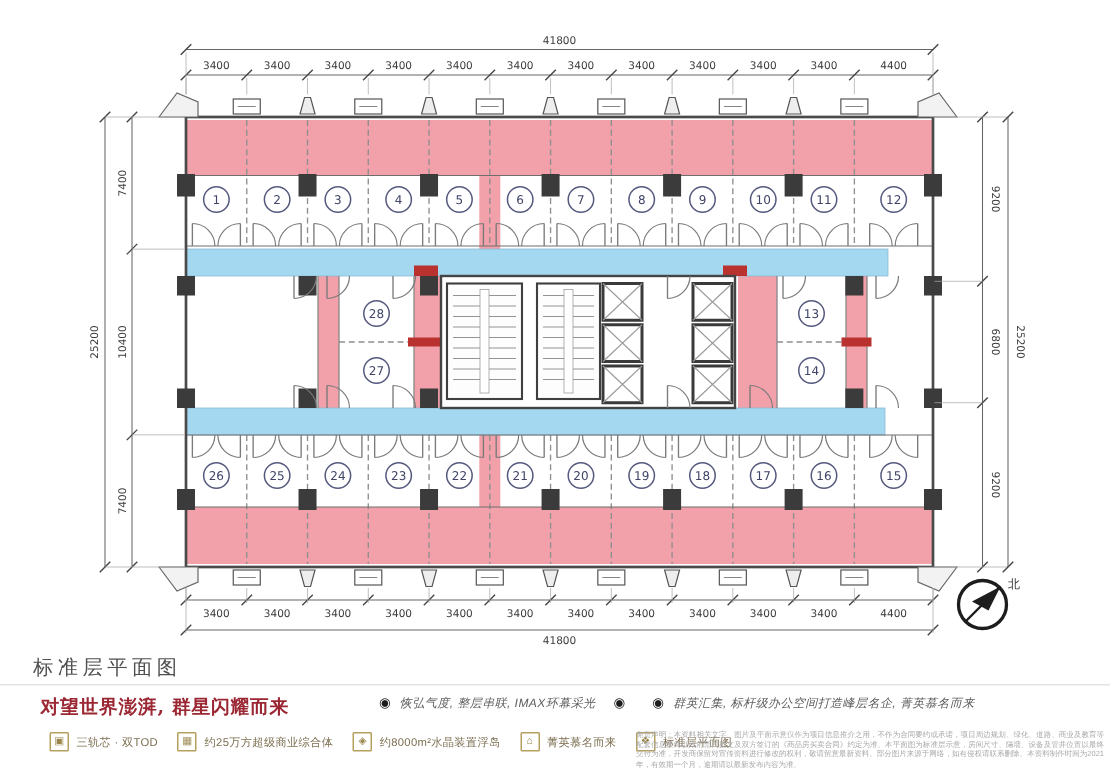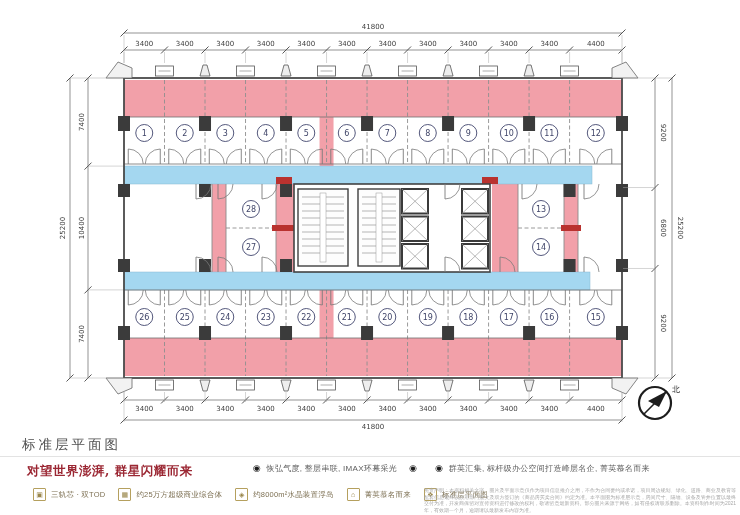--- a/index.html
+++ b/index.html
@@ -7,21 +7,21 @@
         font-family:"Liberation Sans","DejaVu Sans",sans-serif;}
   #plan-svg{position:absolute;left:0;top:0;width:740px;height:455px;display:block;}
   .plan-title{position:absolute;left:22px;top:436px;font-size:13.5px;letter-spacing:3px;
         color:#4f4f4f;}
   .divider{position:absolute;left:0;top:456px;width:740px;height:1px;background:#e3e3e3;}
   .tagline-row{position:absolute;left:27px;top:463px;width:705px;display:flex;
         align-items:flex-start;white-space:nowrap;gap:38px;}
   .tagline{font-family:"DejaVu Serif","Liberation Serif",serif;font-weight:bold;
         font-size:12.5px;color:#9b2733;letter-spacing:.5px;margin-right:10px;}
   .bullet{font-size:9px;color:#1c1c1c;margin:0 6px 0 12px;line-height:1;}
-  .feature{font-size:8px;color:#5c5c5c;letter-spacing:.3px;}
+  .feature{font-size:8px;color:#5c5c5c;letter-spacing:.3px;font-style:italic;}
   .amenities-row{position:absolute;left:33px;top:488px;display:flex;align-items:center;
         white-space:nowrap;}
   .amenity{display:flex;align-items:center;margin-right:13px;}
   .amenity .ic{width:11px;height:11px;border:1px solid #b5a05e;border-radius:1px;
         display:inline-flex;align-items:center;justify-content:center;font-size:7px;
         color:#9a874c;margin-right:5px;line-height:1;}
   .amenity .lb{font-size:7.5px;color:#7d7053;letter-spacing:.2px;}
   .disclaimer{position:absolute;left:424px;top:487px;width:312px;font-size:5px;
         line-height:6.5px;color:#a9a9a9;text-align:justify;}
 </style>

